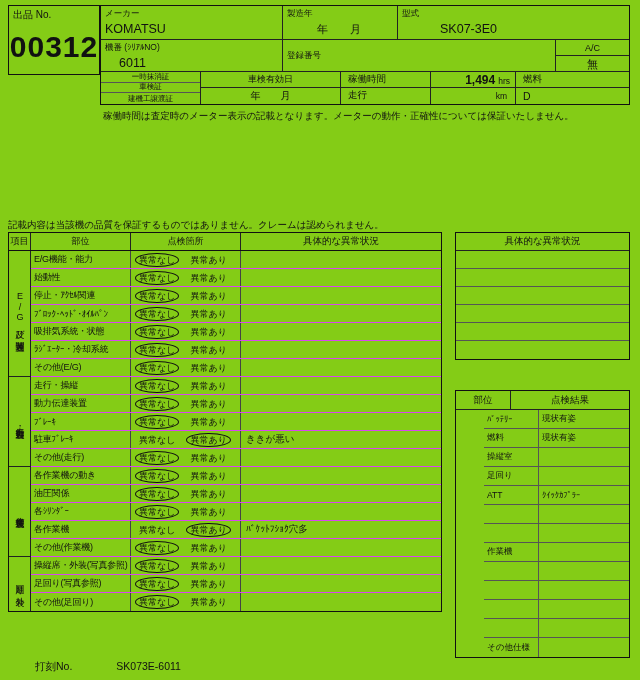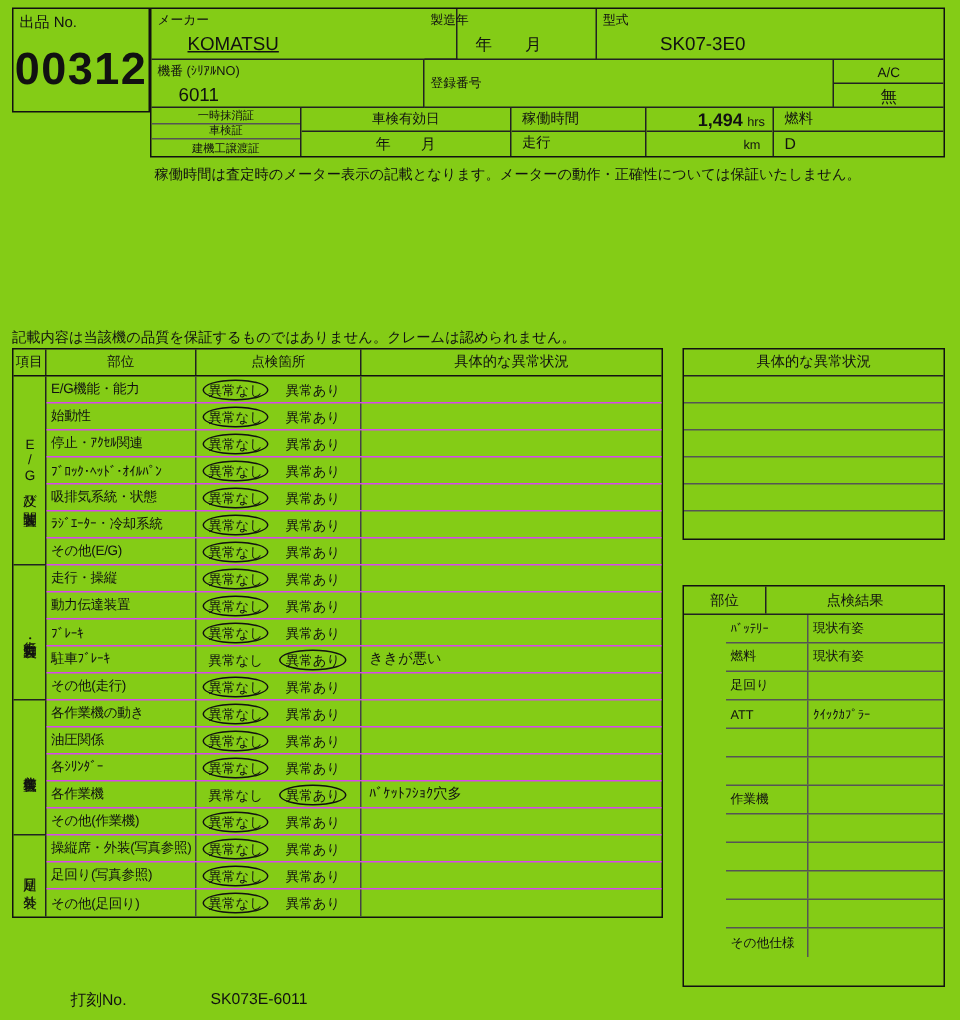--- a/index.html
+++ b/index.html
@@ -11,21 +11,21 @@
   
   .exhibit-box { left:8px; top:5px; width:92px; height:70px; border:1px solid #111; }
   .exhibit-label { font-size:10px; padding:2px 4px; }
   .exhibit-no { font-size:30px; font-weight:700; text-align:center; letter-spacing:1px; line-height:46px; }
 
   .hdr-table { left:100px; top:5px; width:530px; height:100px; border:1px solid #111; }
   .hcell { position:absolute; overflow:hidden; }
   .lbl { font-size:8.5px; padding:2px 4px; color:#111; }
   .val { font-size:12.5px; }
 
-  .c-maker  { left:0; top:0; width:204px; height:34px; border-right:1px solid #222; border-bottom:1px solid #222; }
+  .c-maker  { left:0; top:0; width:182px; height:34px; border-right:1px solid #222; border-bottom:1px solid #222; }
   .c-mfg    { left:182px; top:0; width:115px; height:34px; border-right:1px solid #222; border-bottom:1px solid #222; }
   .c-model  { left:297px; top:0; width:231px; height:34px; border-bottom:1px solid #222; }
   .c-serial { left:0; top:34px; width:182px; height:32px; border-right:1px solid #222; border-bottom:1px solid #222; }
   .c-reg    { left:182px; top:34px; width:273px; height:32px; border-right:1px solid #222; border-bottom:1px solid #222; display:flex; align-items:center; }
   .c-ac     { left:455px; top:34px; width:73px; height:32px; border-bottom:1px solid #222; }
   .c-ac .half { height:16px; display:flex; align-items:center; justify-content:center; font-size:9px; }
   .c-ac .half.top { border-bottom:1px solid #222; }
   .c-ac .half.bottom { font-size:11px; }
 
   .c-docs { left:0; top:66px; width:100px; height:32px; border-right:1px solid #222; }
@@ -75,36 +75,36 @@
   .result-table { left:455px; top:390px; width:175px; height:268px; border:1px solid #111; }
   .res-head { display:grid; grid-template-columns:55px 118px; height:19px; border-bottom:1px solid #222; }
   .res-head > div { display:flex; align-items:center; justify-content:center; font-size:9.5px; }
   .res-head > div:first-child { border-right:1px solid #222; }
   .res-row { display:grid; grid-template-columns:55px 118px; height:19px; border-bottom:1px solid #555;margin-left:28px; }
   .res-row:last-child { border-bottom:none; }
   .res-row .rcell { display:flex; align-items:center; overflow:hidden; white-space:nowrap; font-size:8.5px; padding-left:3px; }
   .res-row .rpart { border-right:1px solid #555; }
 
   
-  .footer-stamp { left:35px; top:660px; display:flex; gap:56px; font-size:10.5px;margin-left:12px; }
+  .footer-stamp { left:35px; top:660px; display:flex; gap:44px; font-size:10.5px; }
 </style>
 </head>
 <body>
 
 <div class="page">
 
   <div class="abs exhibit-box">
     <div class="exhibit-label">出品 No.</div>
     <div class="exhibit-no">00312</div>
   </div>
 
   <div class="abs hdr-table">
     <div class="hcell c-maker">
       <div class="lbl">メーカー</div>
-      <div class="val" style="padding-left:24px;text-decoration:underline;">KOMATSU</div>
+      <div class="val" style="padding-left:4px;">KOMATSU</div>
     </div>
     <div class="hcell c-mfg">
       <div class="lbl">製造年</div>
       <div class="val" style="padding-left:34px; font-size:11px;">年　　月</div>
     </div>
     <div class="hcell c-model">
       <div class="lbl">型式</div>
       <div class="val" style="padding-left:42px;">SK07-3E0</div>
     </div>
     <div class="hcell c-serial">
@@ -346,20 +346,24 @@
     <div id="result-rows">
         <div class="res-row">
     <div class="rcell rpart">ﾊﾞｯﾃﾘｰ</div>
     <div class="rcell rres">現状有姿</div>
   </div>
         <div class="res-row">
     <div class="rcell rpart">燃料</div>
     <div class="rcell rres">現状有姿</div>
   </div>
         <div class="res-row">
+    <div class="rcell rpart">操縦室</div>
+    <div class="rcell rres"></div>
+  </div>
+        <div class="res-row">
     <div class="rcell rpart">足回り</div>
     <div class="rcell rres"></div>
   </div>
         <div class="res-row">
     <div class="rcell rpart">ATT</div>
     <div class="rcell rres">ｸｲｯｸｶﾌﾟﾗｰ</div>
   </div>
         <div class="res-row">
     <div class="rcell rpart"></div>
     <div class="rcell rres"></div>

